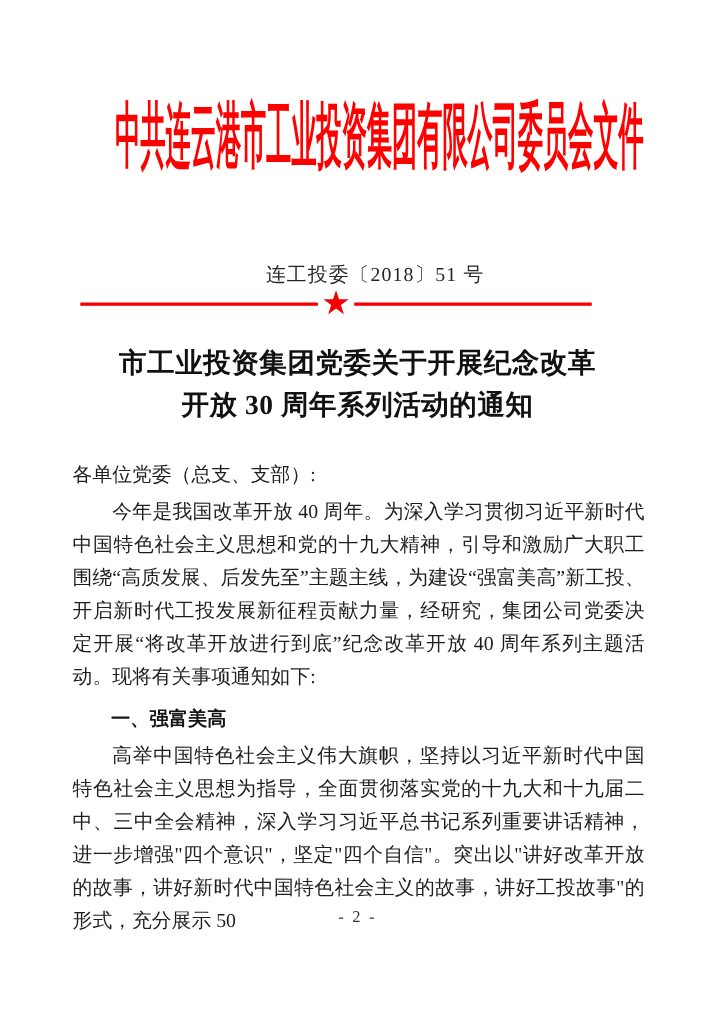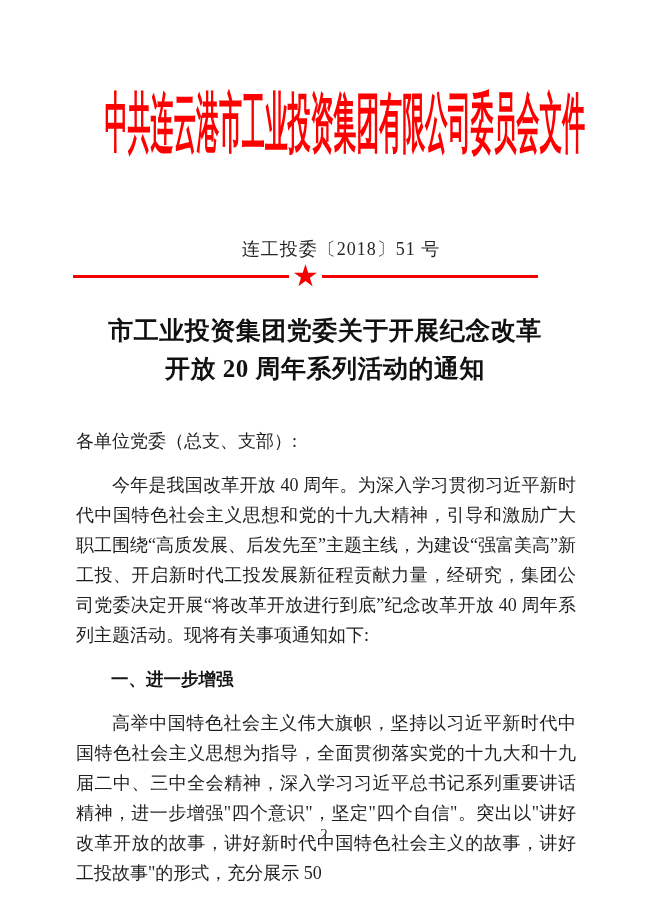--- a/index.html
+++ b/index.html
@@ -90,21 +90,21 @@
   .body {
     position: absolute;
     top: 412px;
     left: 62px;
     width: 528px;
     font-size: 18px;
     line-height: 30px;
     text-align: justify;
     color: #1e1e1e;
   }
-  .body p { margin: 14px; }
+  .body p { margin: 4px; }
   .salutation { text-indent: 0; }
   .para { text-indent: 2em; }
   .section-heading {
     text-indent: 2em;
     font-weight: bold;
     font-family: "Liberation Sans", "DejaVu Sans", sans-serif;
     font-size: 17.5px;
     margin-top: 8px !important;
     color: #151515;
   }
@@ -132,25 +132,25 @@
   <div class="doc-number">连工投委〔2018〕51 号</div>
 
   <div class="rule">
     <div class="seg"></div>
     <span class="star">★</span>
     <div class="seg"></div>
   </div>
 
   <div class="title">
     <div>市工业投资集团党委关于开展纪念改革</div>
-    <div>开放 20 周年系列活动的通知</div>
+    <div>开放 30 周年系列活动的通知</div>
   </div>
 
   <div class="body">
     <p class="salutation">各单位党委（总支、支部）:</p>
     <p class="para">今年是我国改革开放 40 周年。为深入学习贯彻习近平新时代中国特色社会主义思想和党的十九大精神，引导和激励广大职工围绕“高质发展、后发先至”主题主线，为建设“强富美高”新工投、开启新时代工投发展新征程贡献力量，经研究，集团公司党委决定开展“将改革开放进行到底”纪念改革开放 40 周年系列主题活动。现将有关事项通知如下:</p>
-    <p class="section-heading">一、进一步增强</p>
+    <p class="section-heading">一、强富美高</p>
     <p class="para">高举中国特色社会主义伟大旗帜，坚持以习近平新时代中国特色社会主义思想为指导，全面贯彻落实党的十九大和十九届二中、三中全会精神，深入学习习近平总书记系列重要讲话精神，进一步增强"四个意识"，坚定"四个自信"。突出以"讲好改革开放的故事，讲好新时代中国特色社会主义的故事，讲好工投故事"的形式，充分展示 50</p>
   </div>
 
   <div class="page-number">- 2 -</div>
 
 </div>
 
 </body></html>

